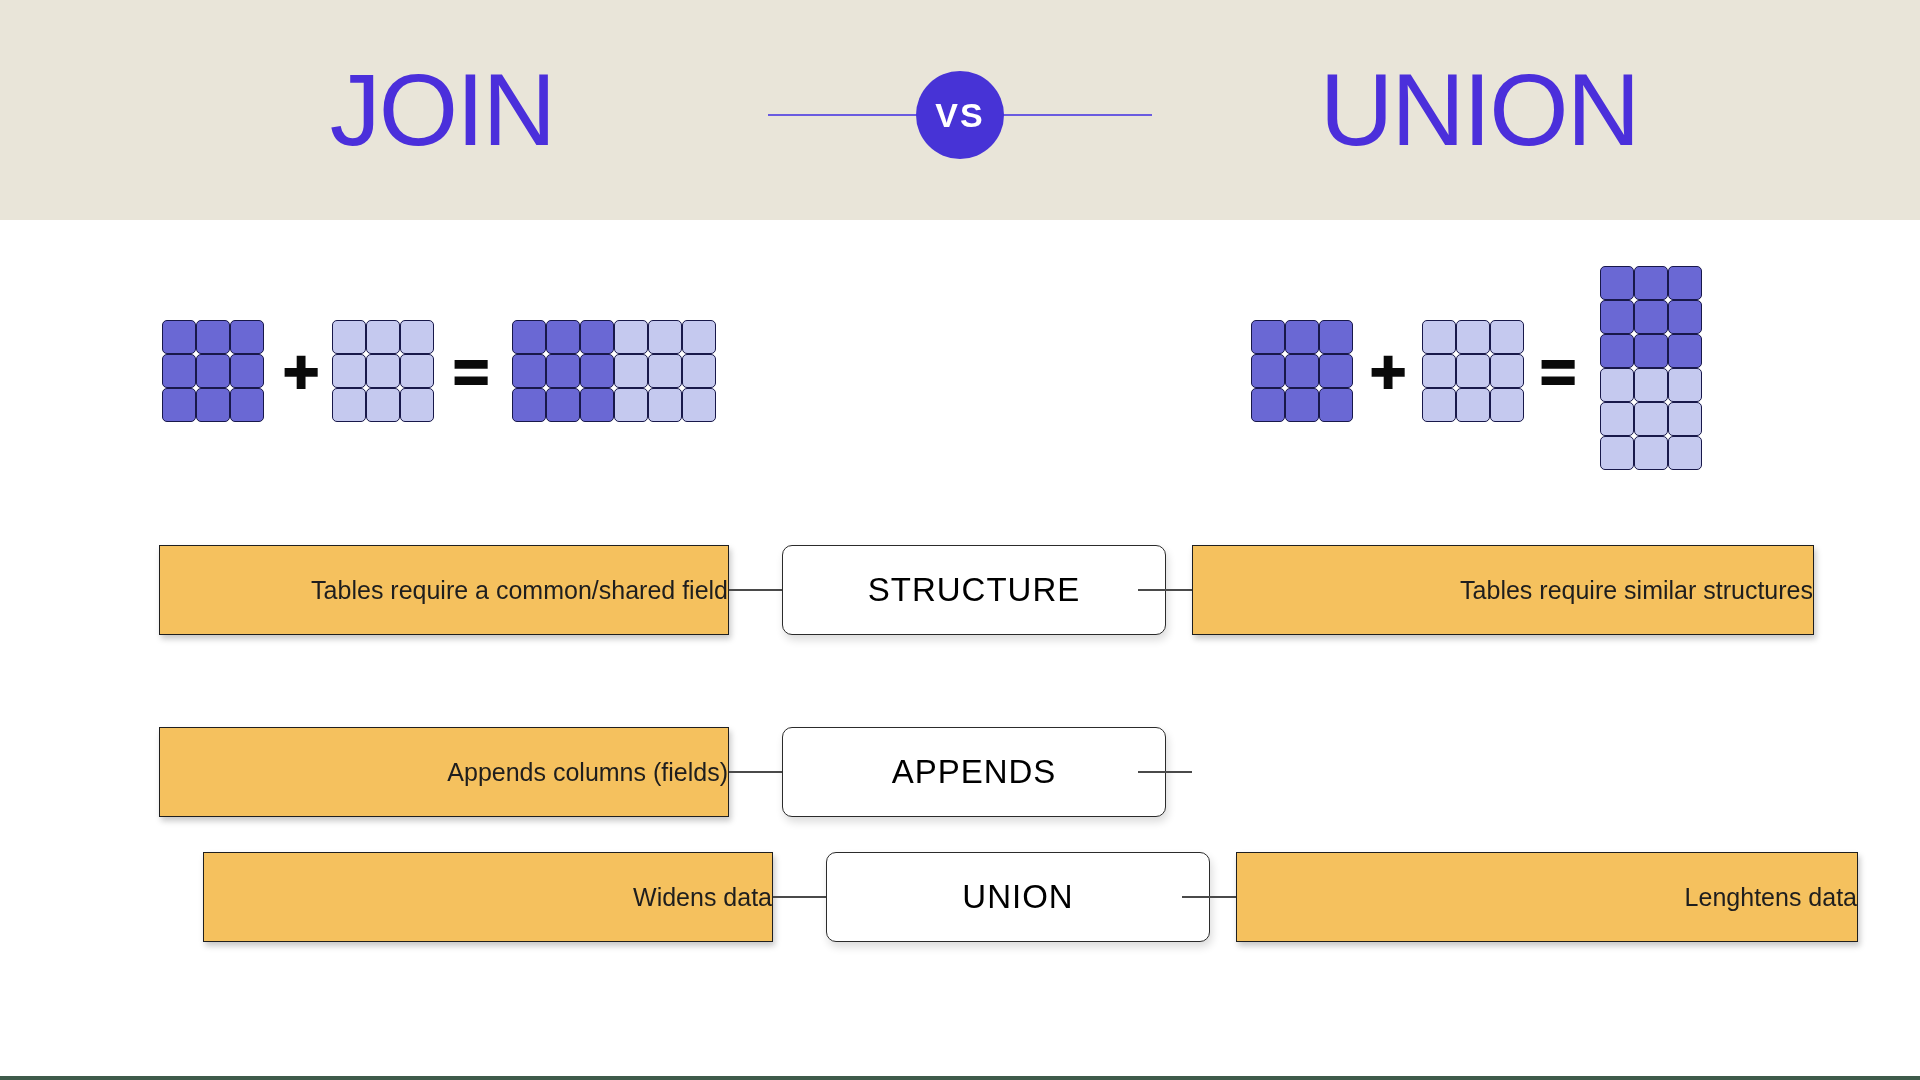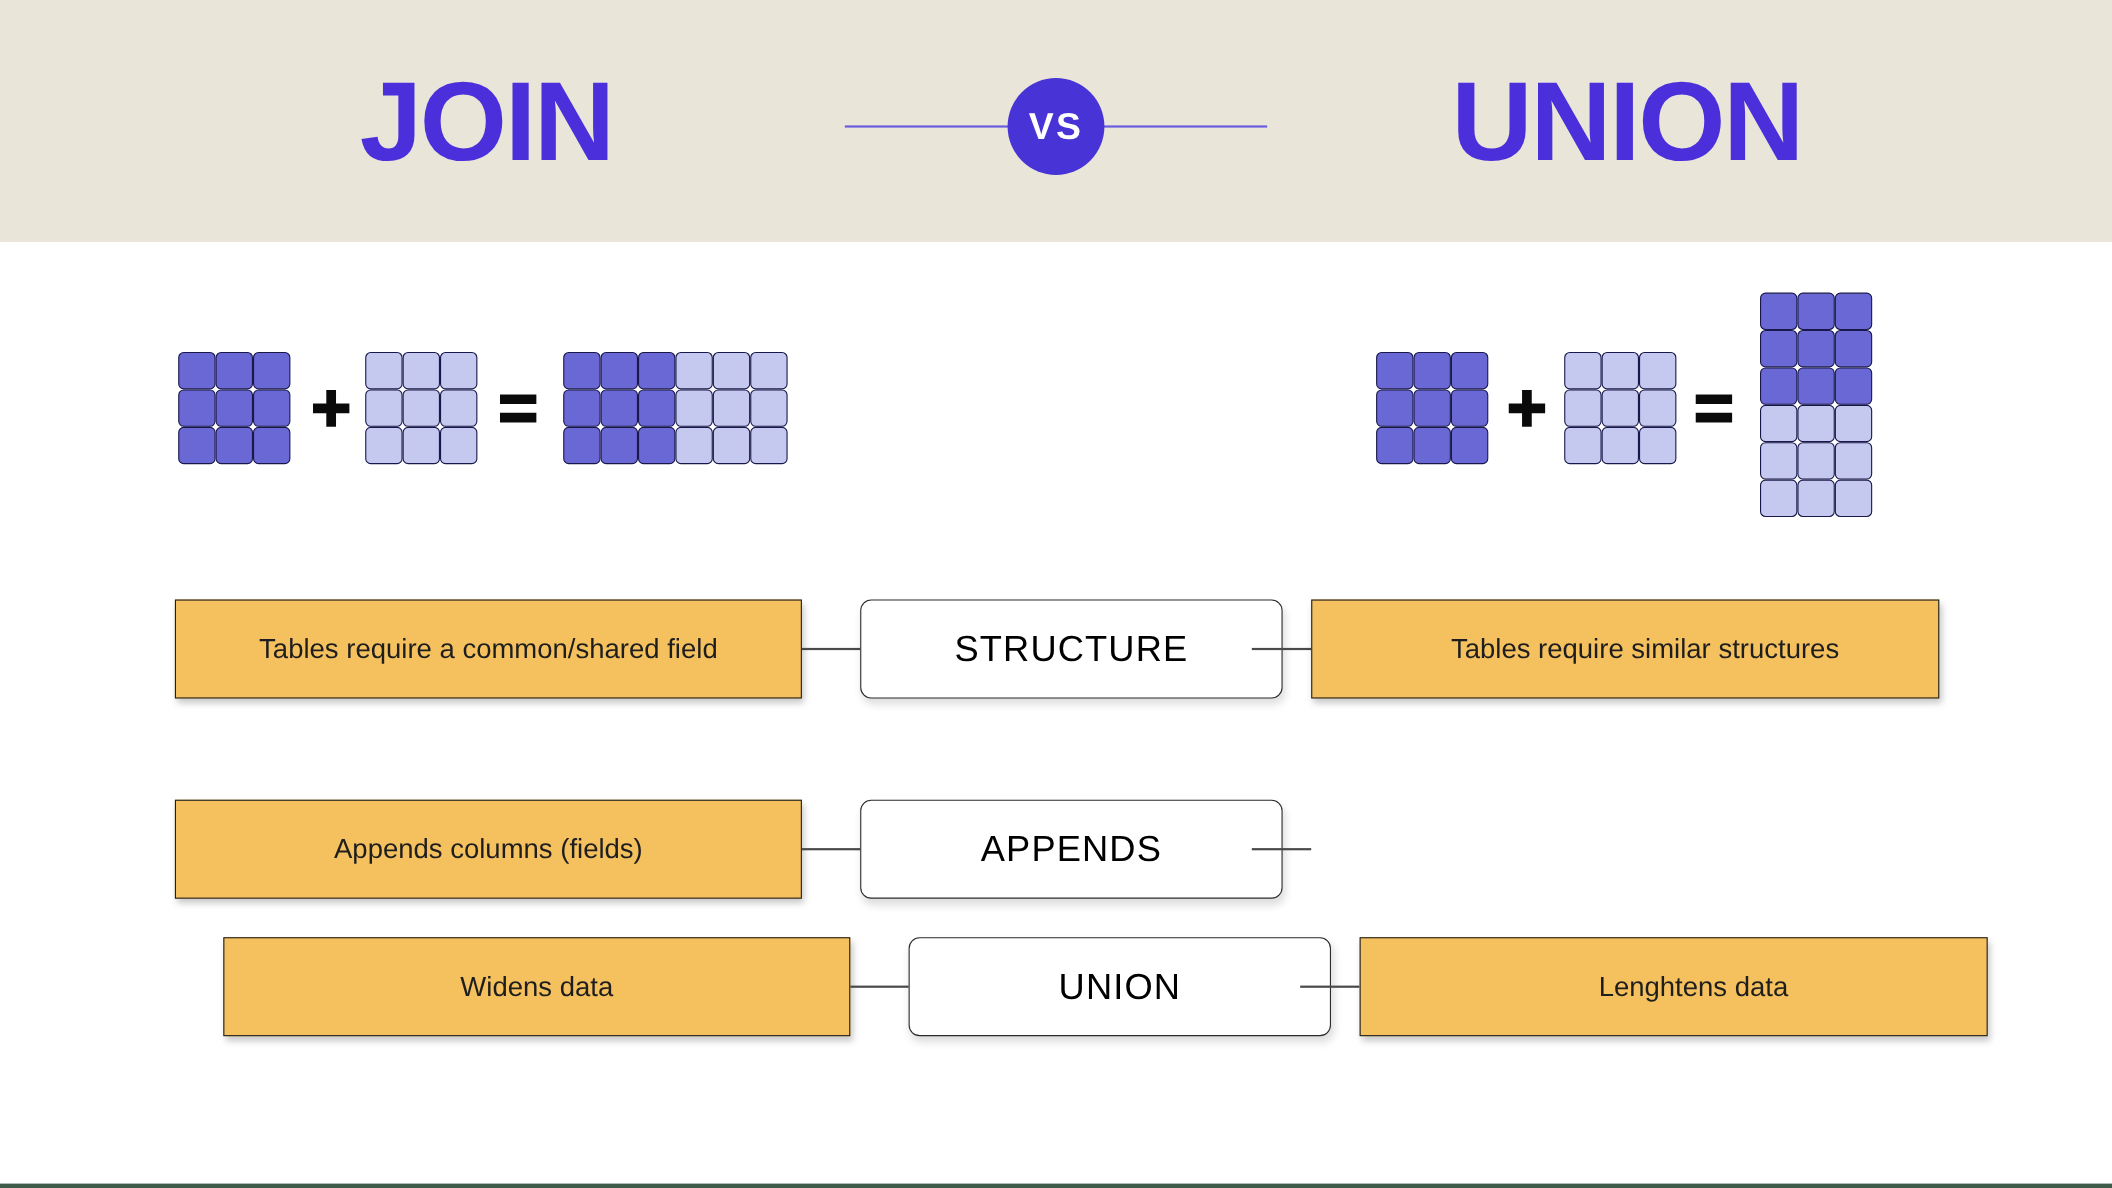--- a/index.html
+++ b/index.html
@@ -22,43 +22,43 @@
     --cell:34px;
   }
   *{margin:0;padding:0;box-sizing:border-box;}
   html,body{background:#fff;}
   body{font-family:"Liberation Sans",sans-serif;}
   #canvas{position:relative;width:1920px;height:1080px;background:var(--page-bg);overflow:hidden;}
 
   
   .band{position:absolute;top:0;left:0;width:1920px;height:220px;background:var(--band-bg);}
   .big-title{position:absolute;top:0;height:220px;display:flex;align-items:center;justify-content:center;
-             font-size:102px;font-weight:bold;letter-spacing:-2px;color:var(--title-purple);}
+             font-size:102px;font-weight:normal;letter-spacing:-2px;color:var(--title-purple);}
   .big-title.join{left:242px;width:400px;}
   .big-title.union{left:1279px;width:400px;}
   .vs-line{position:absolute;left:768px;top:114px;width:384px;height:2px;background:var(--divider-line);}
   .vs-circle{position:absolute;left:916px;top:71px;width:88px;height:88px;border-radius:50%;
              background:var(--vs-circle);color:var(--vs-text);display:flex;align-items:center;justify-content:center;
              font-size:34px;font-weight:bold;letter-spacing:2px;text-align:center;}
 
   
   .grid{position:absolute;display:grid;}
   .cell{width:var(--cell);height:var(--cell);border:1.5px solid var(--cell-border);border-radius:5px;}
   .cell.dark{background:var(--cell-dark);}
   .cell.light{background:var(--cell-light);}
   .sign{position:absolute;transform:translate(-50%,-50%);font-size:62px;font-weight:bold;color:var(--sign);
         -webkit-text-stroke:2px var(--sign);line-height:1;}
 
   
   .row{position:absolute;left:0;width:1920px;height:90px;}
   .side-box{position:absolute;top:0;height:90px;background:var(--yellow);border:1.5px solid var(--yellow-border);
-            display:flex;align-items:center;justify-content:center;color:var(--box-text);font-size:25px;
+            display:flex;align-items:center;justify-content:flex-end;color:var(--box-text);font-size:25px;
             box-shadow:2px 4px 6px rgba(0,0,0,0.22);}
   .side-box.left{left:159px;width:570px;}
-  .side-box.right{left:1192px;width:571px;padding-left:36px;}
+  .side-box.right{left:1192px;width:622px;padding-left:36px;}
   .center-box{position:absolute;top:0;left:782px;width:384px;height:90px;background:#fff;
               border:1.5px solid var(--center-border);border-radius:10px;display:flex;align-items:center;justify-content:center;
               font-size:33px;letter-spacing:1px;color:#000;box-shadow:2px 5px 8px rgba(0,0,0,0.14);}
   .connector{position:absolute;top:44px;height:2px;background:var(--connector);}
   .connector.l{left:729px;width:53px;}
   .connector.r{left:1138px;width:54px;}
 
   
   .bottom-bar{position:absolute;left:0;bottom:0;width:1920px;height:4px;background:var(--bottom-bar);}
 </style>

